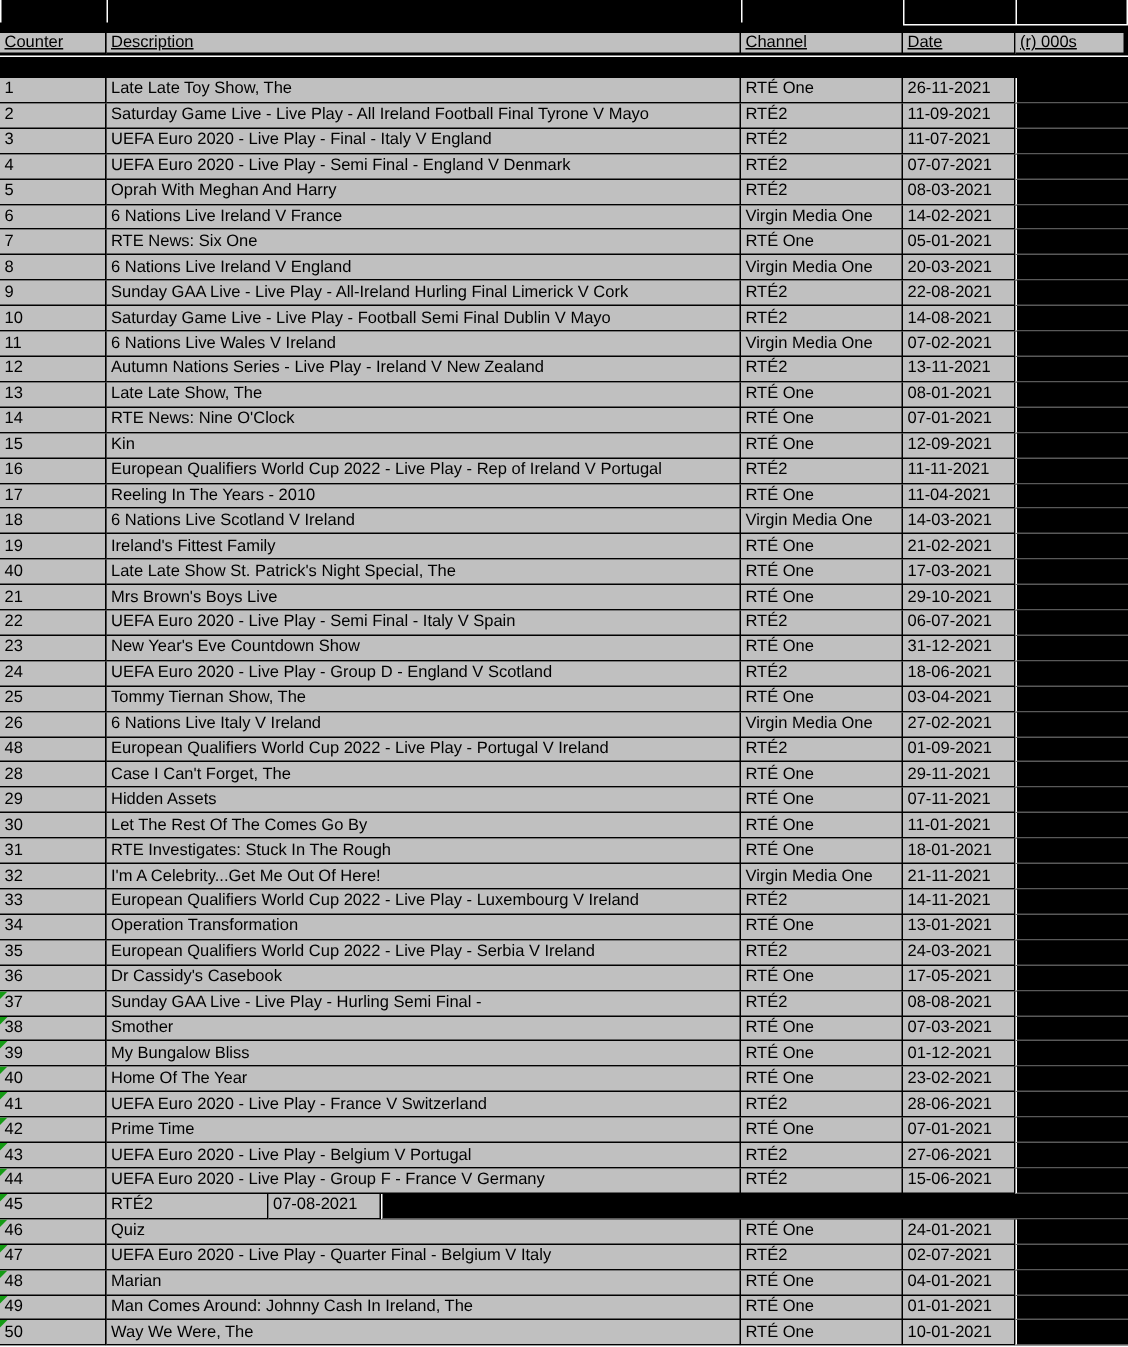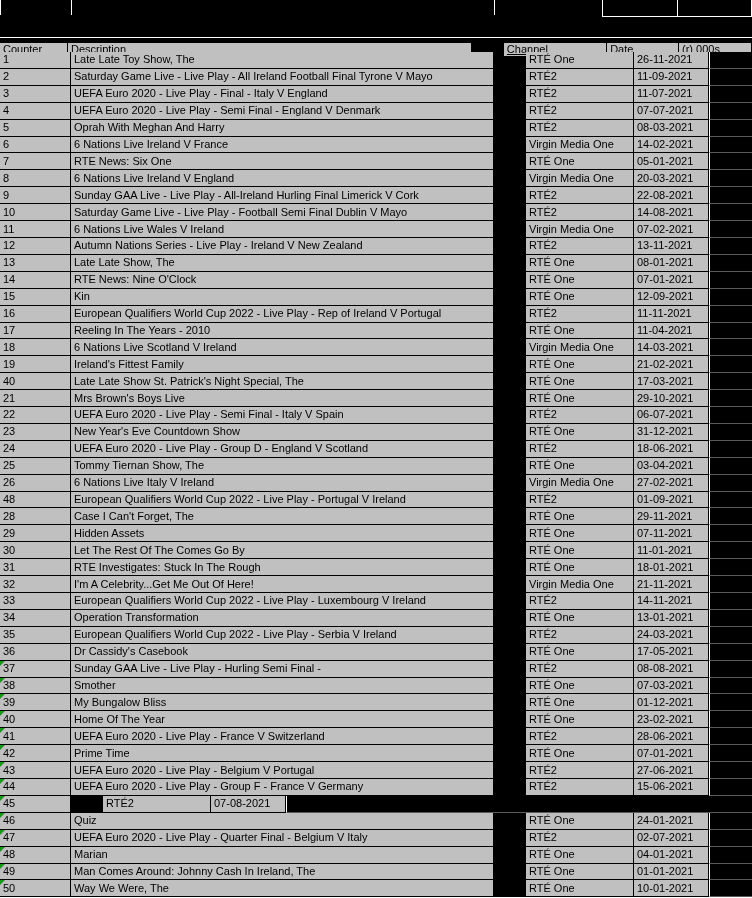--- a/index.html
+++ b/index.html
@@ -3,32 +3,32 @@
 <meta charset="utf-8">
 <style>
   html,body{margin:0;padding:0;background:#000;}
   #screen{
     position:relative;width:752px;height:898px;overflow:hidden;
     background:var(--page_bg,#000);
     font-family:"Liberation Sans",sans-serif;font-size:11px;color:var(--text,#000);
   }
   .seg{position:absolute;background:var(--white_border,#fff);}
   #topband{position:absolute;left:0;top:0;width:752px;height:37px;background:var(--page_bg,#000);}
-  #headerRow{position:absolute;left:0;top:43px;width:752px;height:14px;display:flex;text-decoration:underline;}
+  #headerRow{position:absolute;left:0;top:22px;width:752px;height:14px;display:flex;text-decoration:underline;}
   #rows{position:absolute;left:0;top:52px;width:752px;height:845px;display:flex;flex-direction:column;}
   .row{display:flex;flex:1;min-height:0;}
   .cell{
     box-sizing:border-box;background:var(--cell_bg,#c0c0c0);
     border-right:1px solid var(--grid,#000);border-bottom:1px solid var(--grid,#000);
     padding:0 2px 0 3px;display:flex;align-items:center;
     white-space:nowrap;overflow:hidden;line-height:13px;
   }
   .c0{width:71px;position:relative;}
   .c1{width:423px;}
-  .c2{width:108px;margin-left:32px;}
+  .c2{width:108px;}
   .c3{width:75px;}
   .c4{
     flex:1;background:var(--redacted,#000);
     border-right:none;
     border-left:1px solid var(--white_border,#fff);
     border-bottom:1px solid rgba(255,255,255,0.35);
   }
   .hval{width:73px;flex:none;}
   .hgap{flex:1;background:var(--page_bg,#000);}
   .tri{

